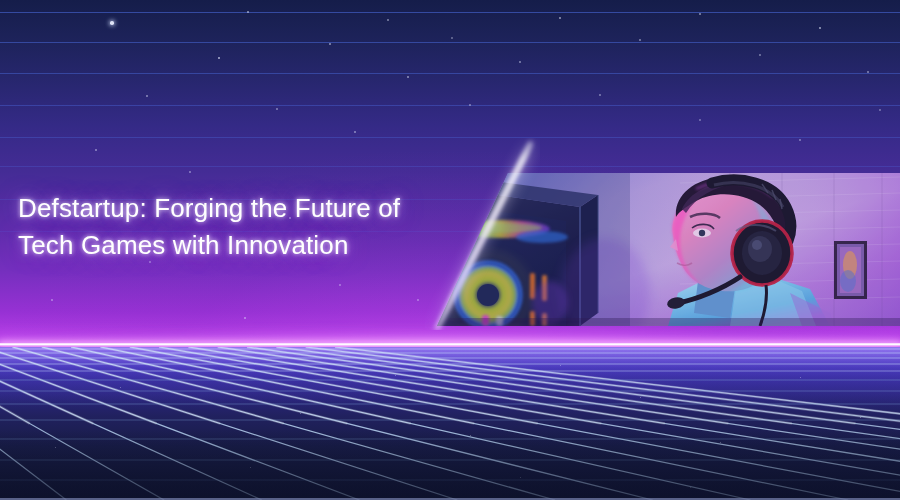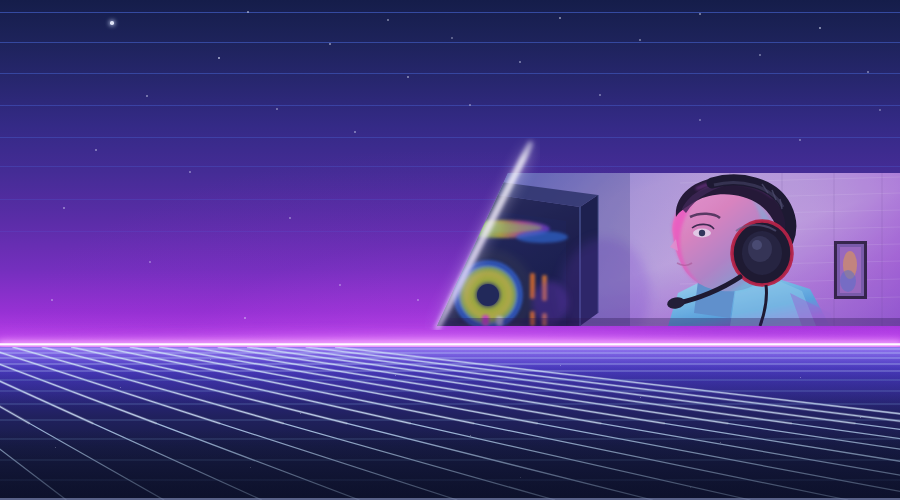--- a/index.html
+++ b/index.html
@@ -258,20 +258,22 @@
       <div class="star" style="left: 867px; top: 71px; width: 2px; height: 2px; opacity: 0.5;"></div>
       <div class="star" style="left: 599.1px; top: 94.1px; width: 1.8px; height: 1.8px; opacity: 0.45;"></div>
       <div class="star" style="left: 699.1px; top: 119.1px; width: 1.8px; height: 1.8px; opacity: 0.4;"></div>
       <div class="star" style="left: 799px; top: 139px; width: 2px; height: 2px; opacity: 0.45;"></div>
       <div class="star" style="left: 879.1px; top: 109.1px; width: 1.8px; height: 1.8px; opacity: 0.4;"></div>
       <div class="star" style="left: 519px; top: 61px; width: 2px; height: 2px; opacity: 0.5;"></div>
       <div class="star" style="left: 469.1px; top: 104.1px; width: 1.8px; height: 1.8px; opacity: 0.45;"></div>
       <div class="star" style="left: 451.1px; top: 37.1px; width: 1.8px; height: 1.8px; opacity: 0.4;"></div>
     </div>
 
+  <div class="headline">Defstartup: Forging the  Future of
+Tech Games with Innovation</div>
 
   <div class="photo-panel">
     <svg width="470" height="153" viewBox="0 0 470 153" xmlns="http://www.w3.org/2000/svg" aria-hidden="true">
       <defs>
         <linearGradient id="wallG" x1="0" y1="0" x2="1" y2="1">
           <stop offset="0%" stop-color="#7f7fd0"></stop>
           <stop offset="28%" stop-color="#b9a6da"></stop>
           <stop offset="55%" stop-color="#cbb4e2"></stop>
           <stop offset="78%" stop-color="#b07ad8"></stop>
           <stop offset="100%" stop-color="#8f5fcc"></stop>

